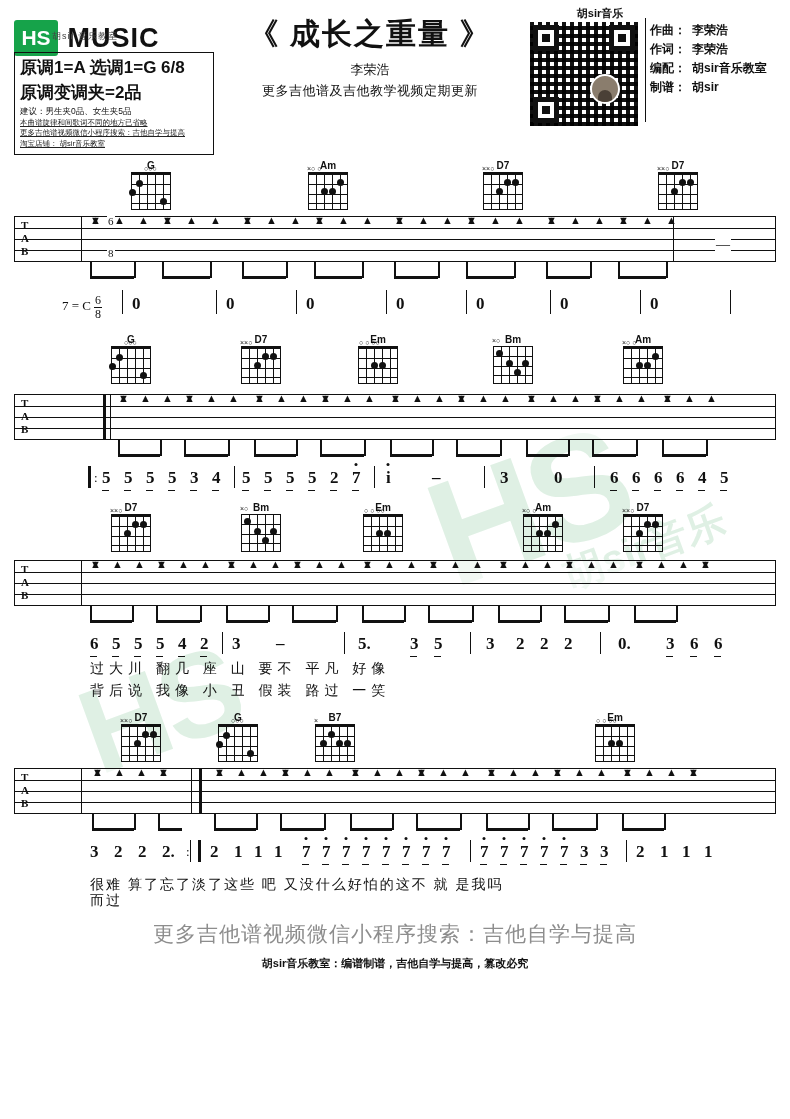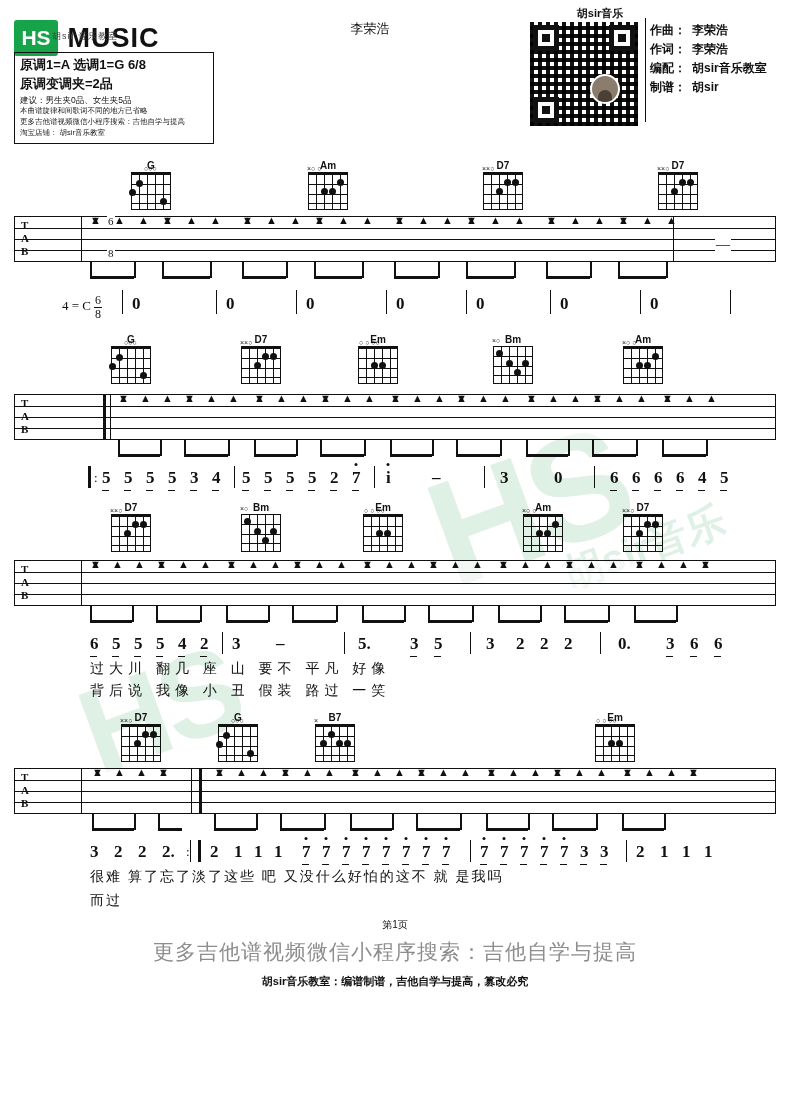--- a/index.html
+++ b/index.html
@@ -39,23 +39,23 @@
   .logo-sub{
     position:absolute;left:52px;top:30px;font-size:9px;color:#444;
     letter-spacing:1px;
   }
 
   .key-box{
     position:absolute;left:14px;top:52px;width:200px;
     border:1px solid #111;padding:3px 5px 4px 5px;box-sizing:border-box;
     font-size:11px;line-height:1.45;
   }
-  .key-box .kline-b{font-weight:bold;font-size:13px;}
+  .key-box .kline-b{font-weight:bold;font-size:17px;}
   .key-box .kline-s{font-size:8.5px;}
-  .key-box .kline-t{font-size:7.5px;color:#222;}
+  .key-box .kline-t{font-size:7.5px;color:#222;text-decoration:underline;}
 
   .title-block{position:absolute;left:215px;top:14px;width:310px;text-align:center;}
   .song-title{font-size:30px;font-weight:bold;letter-spacing:2px;font-family:"Liberation Serif",serif;}
   .song-artist{font-size:13px;margin-top:6px;}
   .subscribe{font-size:13px;margin-top:14px;letter-spacing:.5px;}
   .subscribe b{font-weight:bold;}
   .subscribe2{font-size:13px;margin-top:3px;letter-spacing:.5px;}
 
   .qr-label{
     position:absolute;left:545px;top:6px;width:110px;text-align:center;
@@ -159,21 +159,23 @@
     <div class="key-box">
       <div class="kline-b">原调1=A  选调1=G 6/8</div>
       <div class="kline-b">原调变调夹=2品</div>
       <div class="kline-s">建议：男生夹0品、女生夹5品</div>
       <div class="kline-t">本曲谱旋律和间歌词不同的地方已省略</div>
       <div class="kline-t">更多吉他谱视频微信小程序搜索：吉他自学与提高</div>
       <div class="kline-t">淘宝店铺：        胡sir音乐教室</div>
     </div>
 
     <div class="title-block">
+      <div class="song-title">《 成长之重量 》</div>
       <div class="song-artist">李荣浩</div>
+      <div class="subscribe2">更多吉他谱及吉他教学视频定期更新</div>
     </div>
 
     <div class="qr-label">胡sir音乐</div>
     <div class="qr">
       <div class="qr-eye" style="left:3px;top:3px;">
           <i></i>
         </div>
       <div class="qr-eye" style="right:3px;top:3px;">
           <i></i>
         </div>
@@ -379,21 +381,21 @@
           <div class="stem"></div>
           <div class="beam" style="left:0;top:14px;width:48px"></div>
         </div>
       <div class="rh" style="left:652px;top:0">
           <div class="stem"></div>
         </div>
     </div>
 
     <div class="melody" style="margin:0 14px;height:30px;position:relative;">
       <div class="keysig" style="left:48px;top:4px;">
-        <span>4 = C</span><span class="frac"><span class="n">6</span><span>8</span></span>
+        <span>7 = C</span><span class="frac"><span class="n">6</span><span>8</span></span>
       </div>
       <div class="mel" style="left:118px;top:4px;">0</div>
       <div class="mel" style="left:212px;top:4px;">0</div>
       <div class="mel" style="left:292px;top:4px;">0</div>
       <div class="mel" style="left:382px;top:4px;">0</div>
       <div class="mel" style="left:462px;top:4px;">0</div>
       <div class="mel" style="left:546px;top:4px;">0</div>
       <div class="mel" style="left:636px;top:4px;">0</div>
       <div class="bar" style="left:108px;top:0;height:24px;position:absolute;"></div>
       <div class="bar" style="left:202px;top:0;height:24px;position:absolute;"></div>
@@ -1080,24 +1082,23 @@
       <div class="mel" style="left:566px;top:2px;">3<span class="und"></span></div>
       <div class="mel" style="left:586px;top:2px;">3<span class="und"></span></div>
       <div class="bar" style="left:612px;top:0;height:22px;position:absolute;"></div>
       <div class="mel" style="left:622px;top:2px;">2</div>
       <div class="mel" style="left:646px;top:2px;">1</div>
       <div class="mel" style="left:668px;top:2px;">1</div>
       <div class="mel" style="left:690px;top:2px;">1</div>
     </div>
 
     <div class="lyrics" style="margin:0 14px;height:46px;position:relative;">
-      <div class="ly" style="left:76px;top:0;letter-spacing:2px;">很难                算了忘了淡了这些 吧      又没什么好怕的这不 就  是我吗</div>
+      <div class="ly" style="left:76px;top:8px;letter-spacing:2px;">很难                算了忘了淡了这些 吧      又没什么好怕的这不 就  是我吗</div>
       <div class="ly" style="left:76px;top:24px;letter-spacing:2px;">          而过</div>
     </div>
   </div>
 
   <div class="footer">
-    <div class="pagenum">第1页</div>
     <div class="foot-main">更多吉他谱视频微信小程序搜索：吉他自学与提高</div>
     <div class="foot-sub">胡sir音乐教室：编谱制谱，吉他自学与提高，篡改必究</div>
   </div>
 
 </div>
 
 </body></html>

